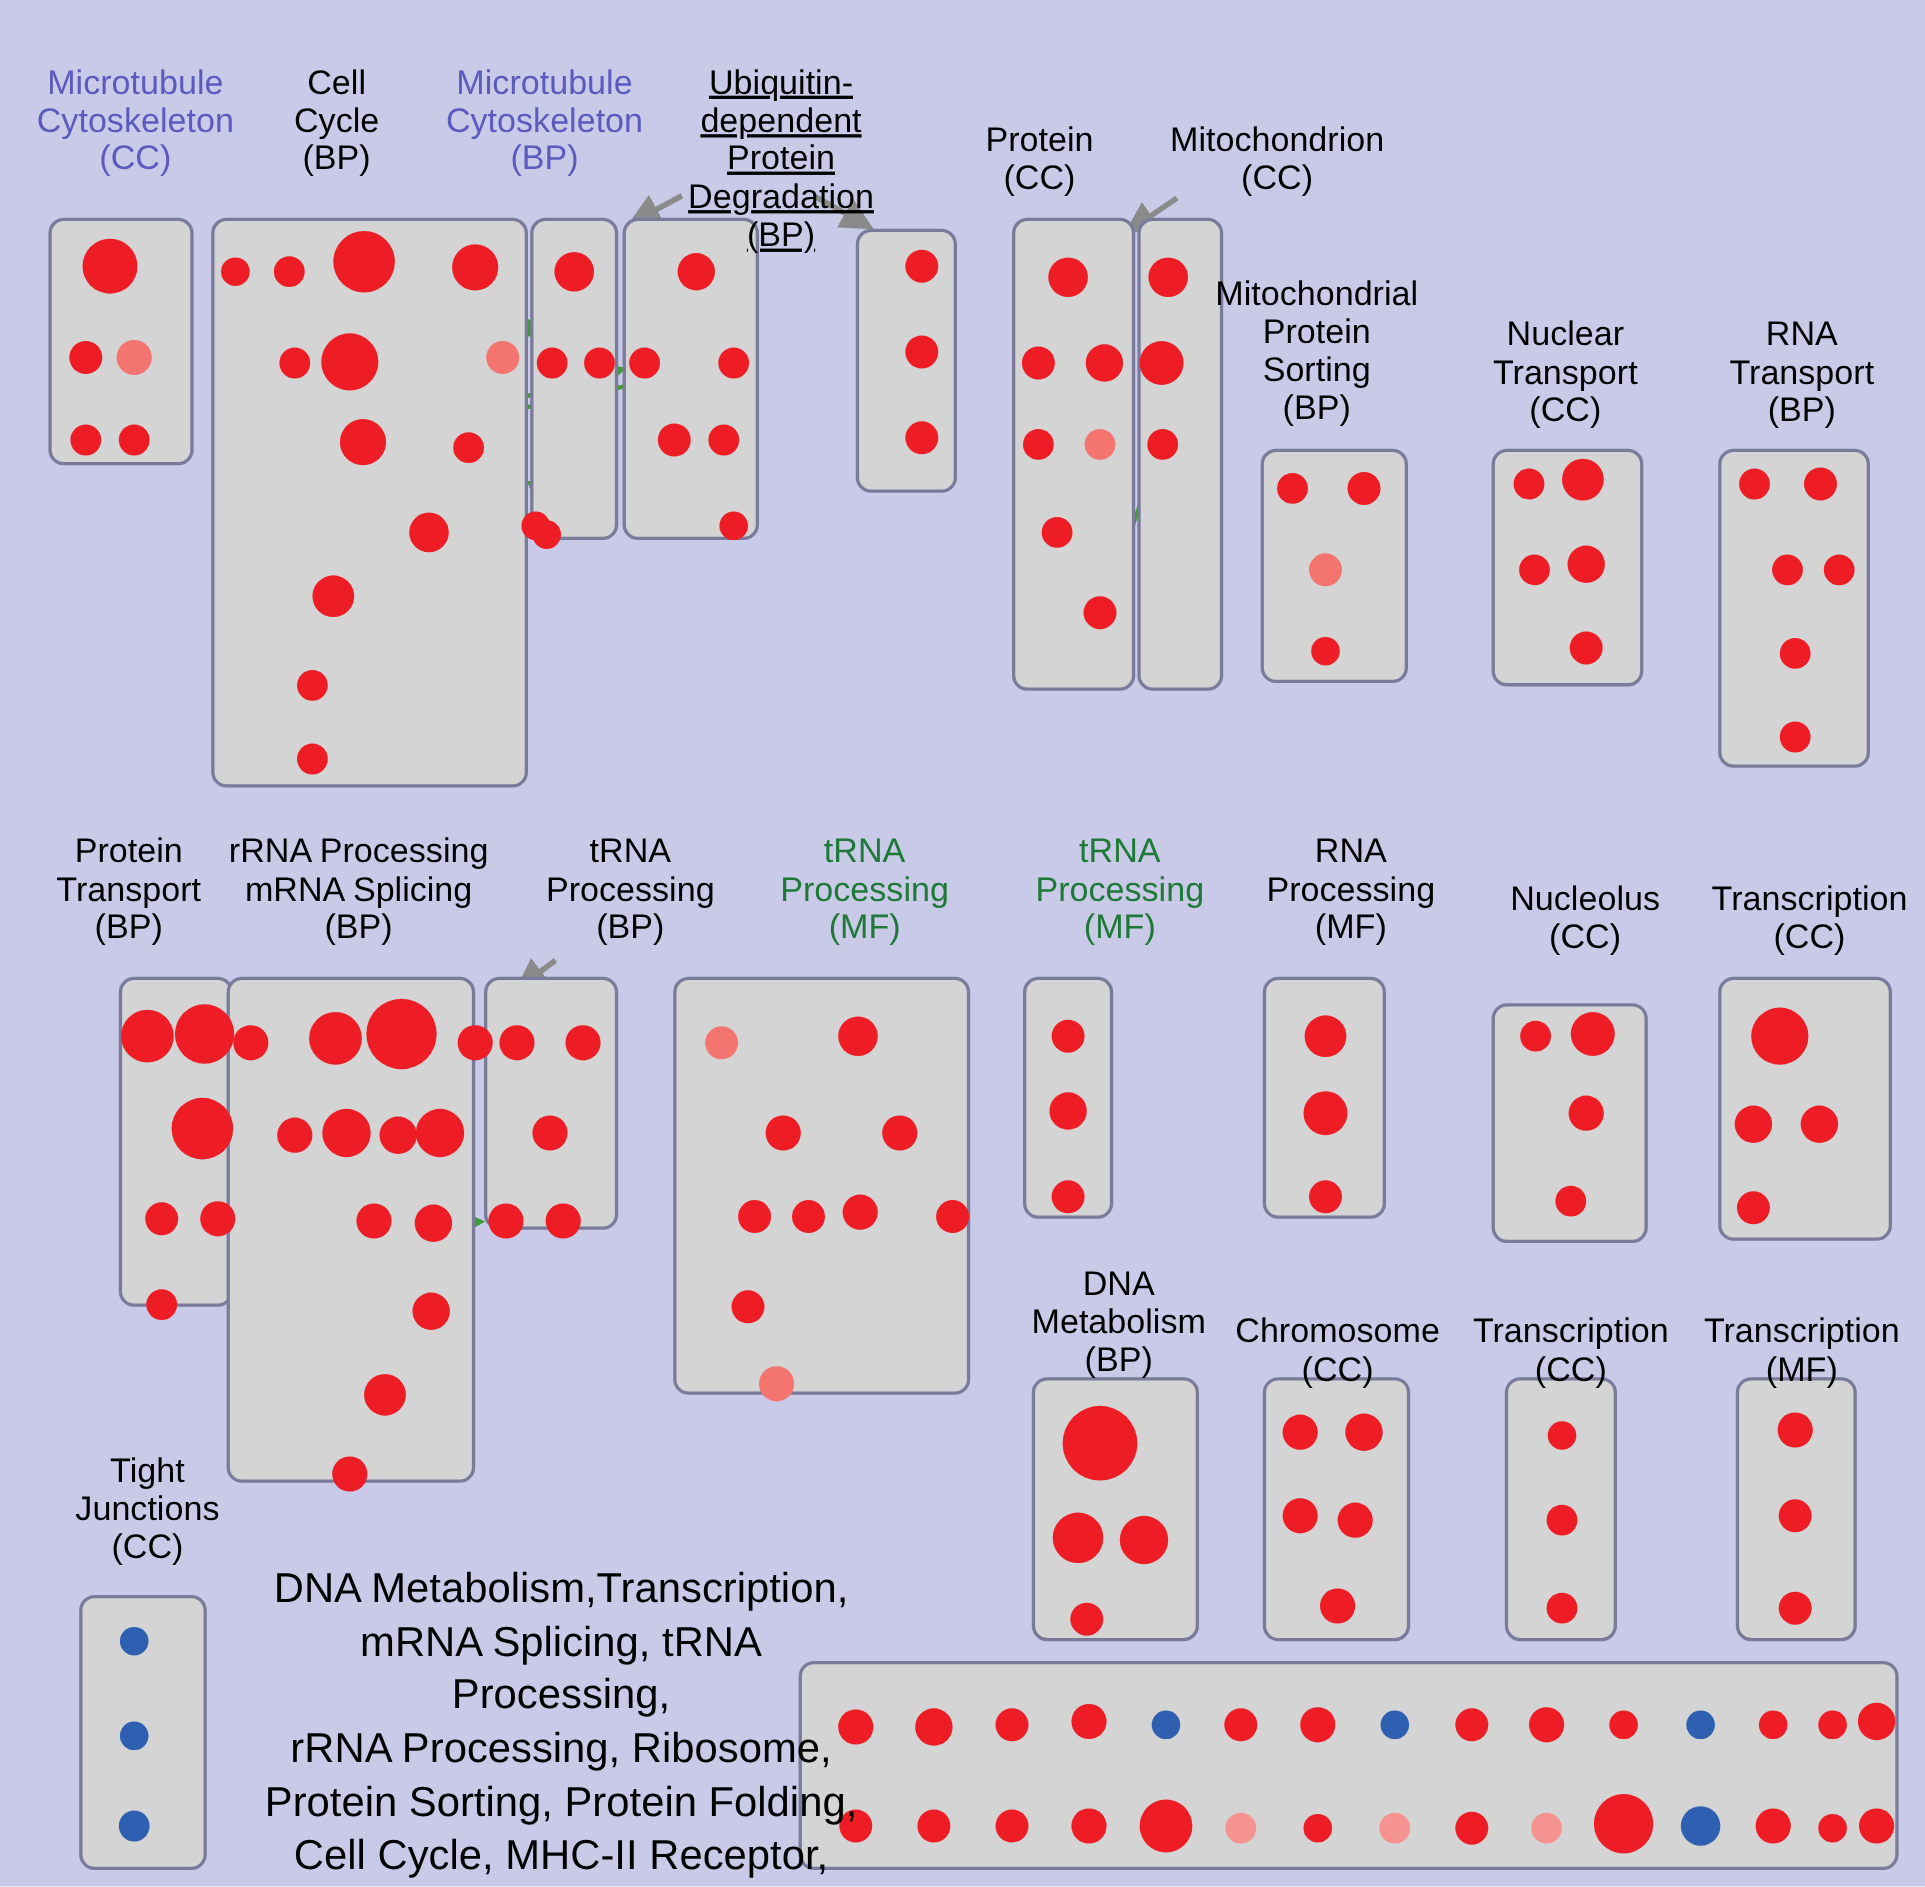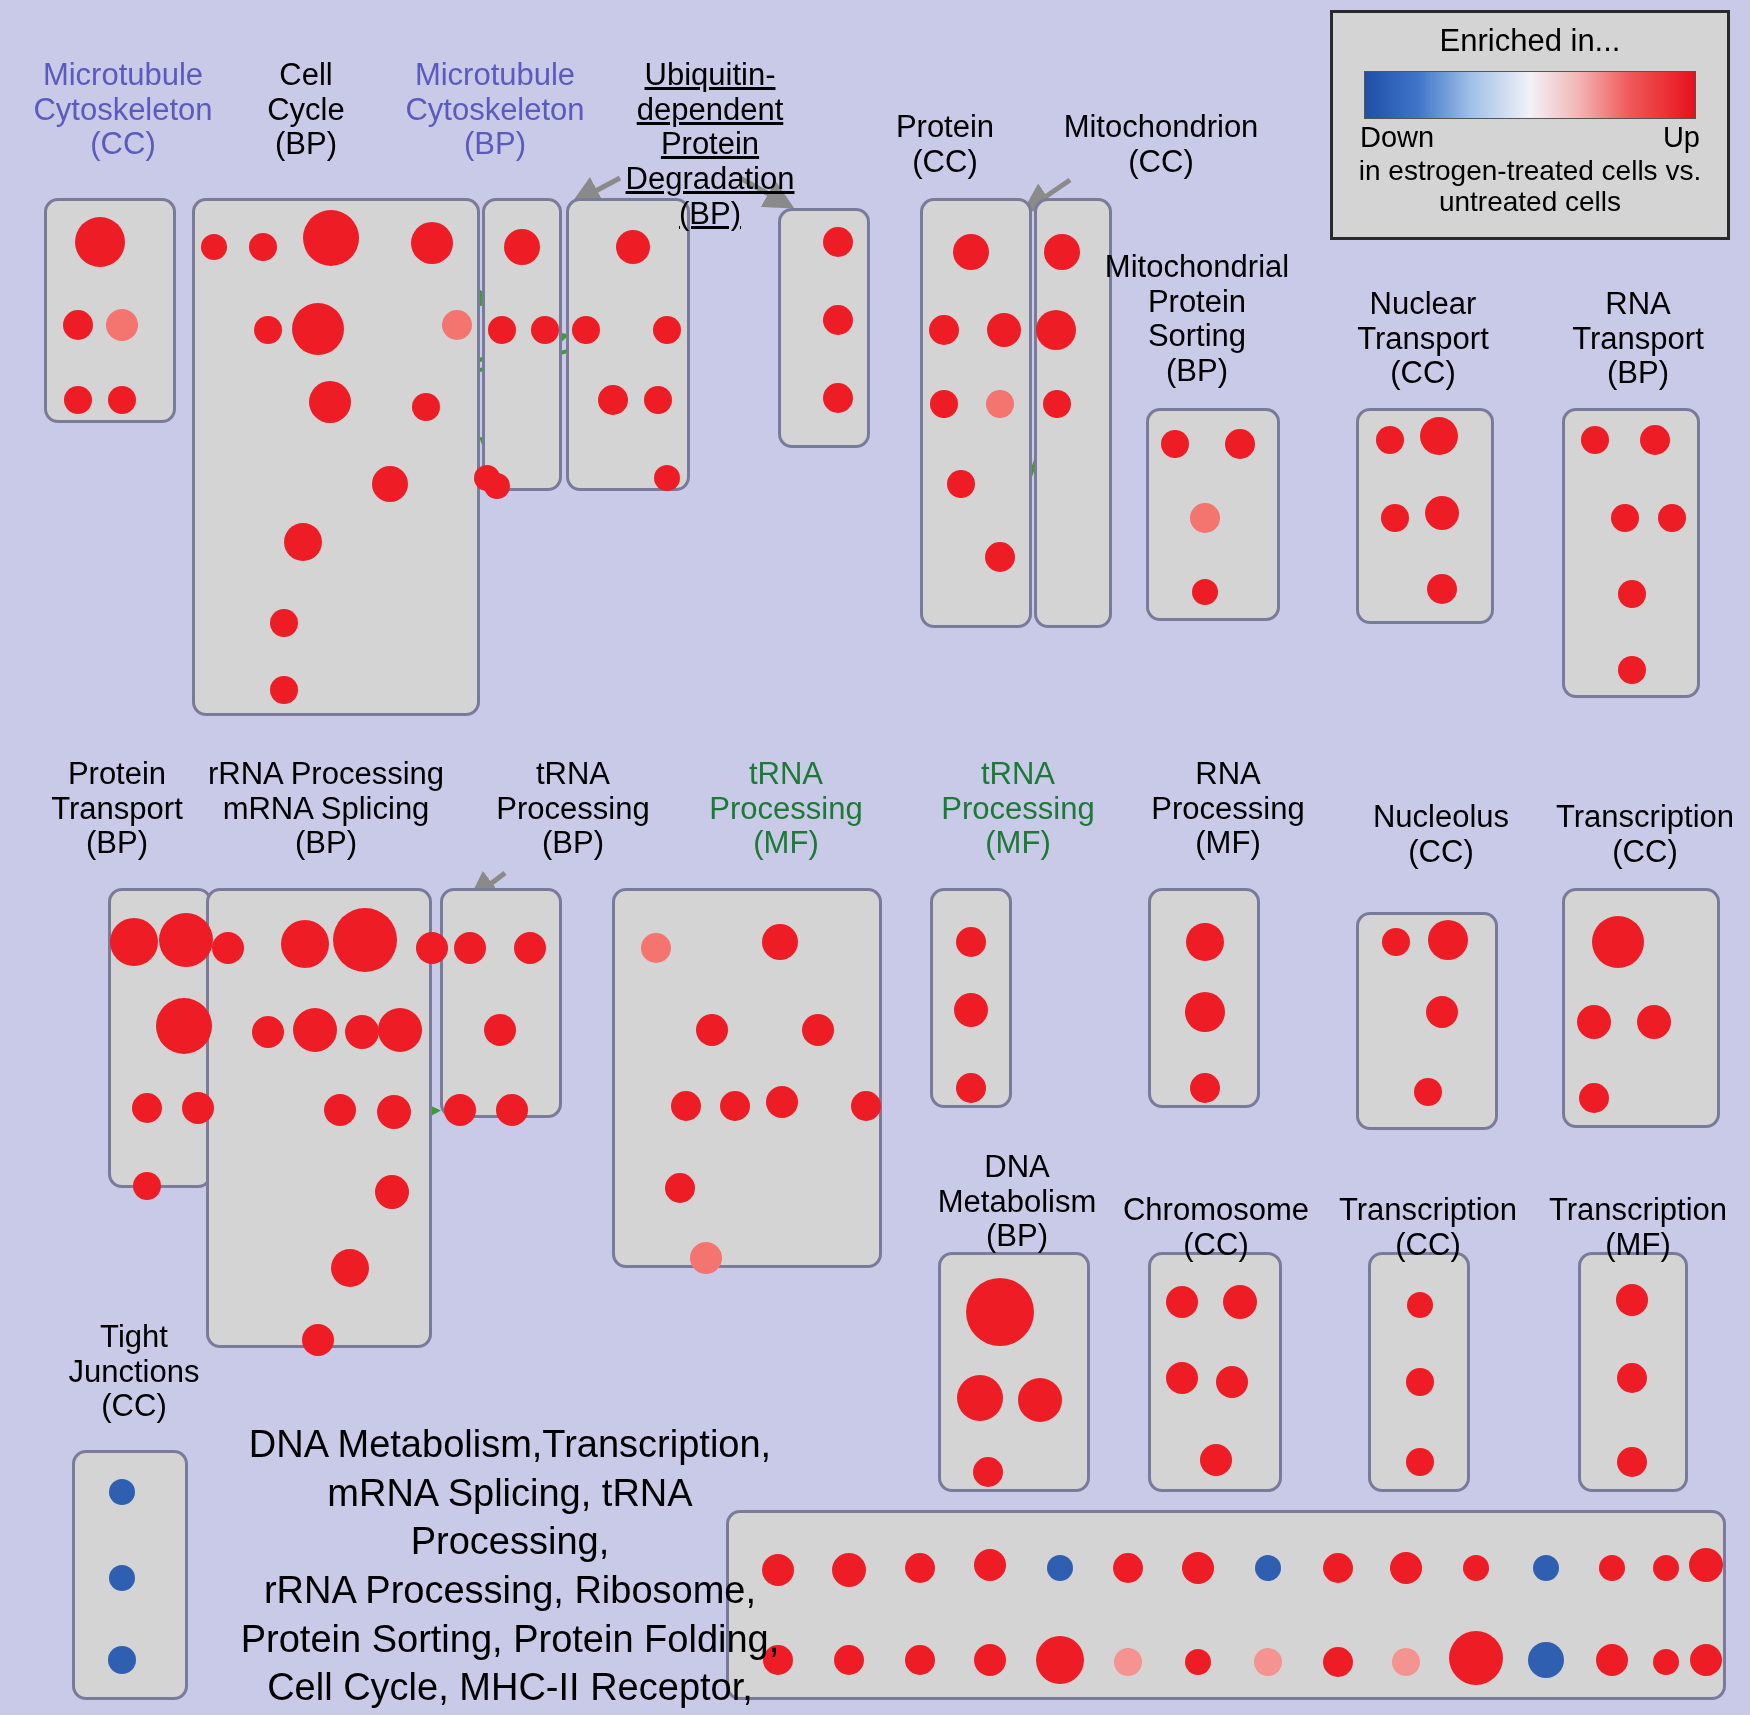--- a/index.html
+++ b/index.html
@@ -490,24 +490,14 @@
 (CC)</div>
     </div>
 
   <div id="textblock">DNA Metabolism,Transcription,
 mRNA Splicing, tRNA Processing,
 rRNA Processing, Ribosome,
 Protein Sorting, Protein Folding,
 Cell Cycle, MHC-II Receptor,
 Lipid Transport, Misc. Metab.</div>
 
-  <div id="legend">
-    <div class="lg-title">Enriched in...</div>
-    <div class="bar"></div>
-    <div class="ends">
-      <span>Down</span>
-      <span>Up</span>
-    </div>
-    <div class="sub">in estrogen-treated cells
-vs. untreated cells</div>
-  </div>
 
 </div>
 
 </body></html>

